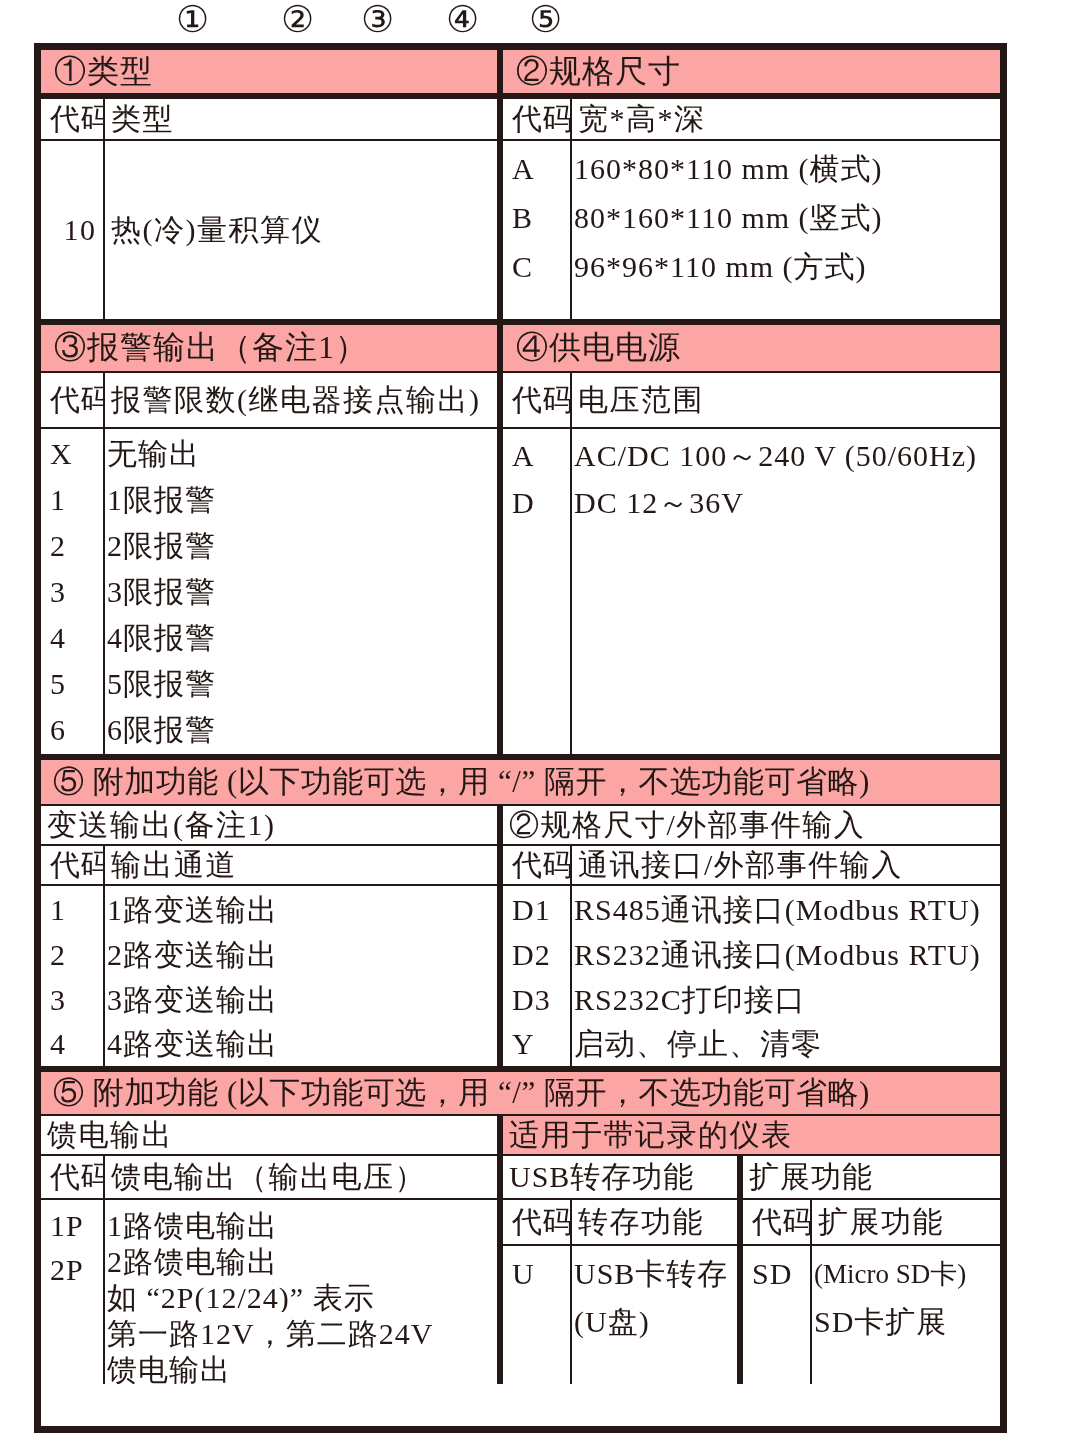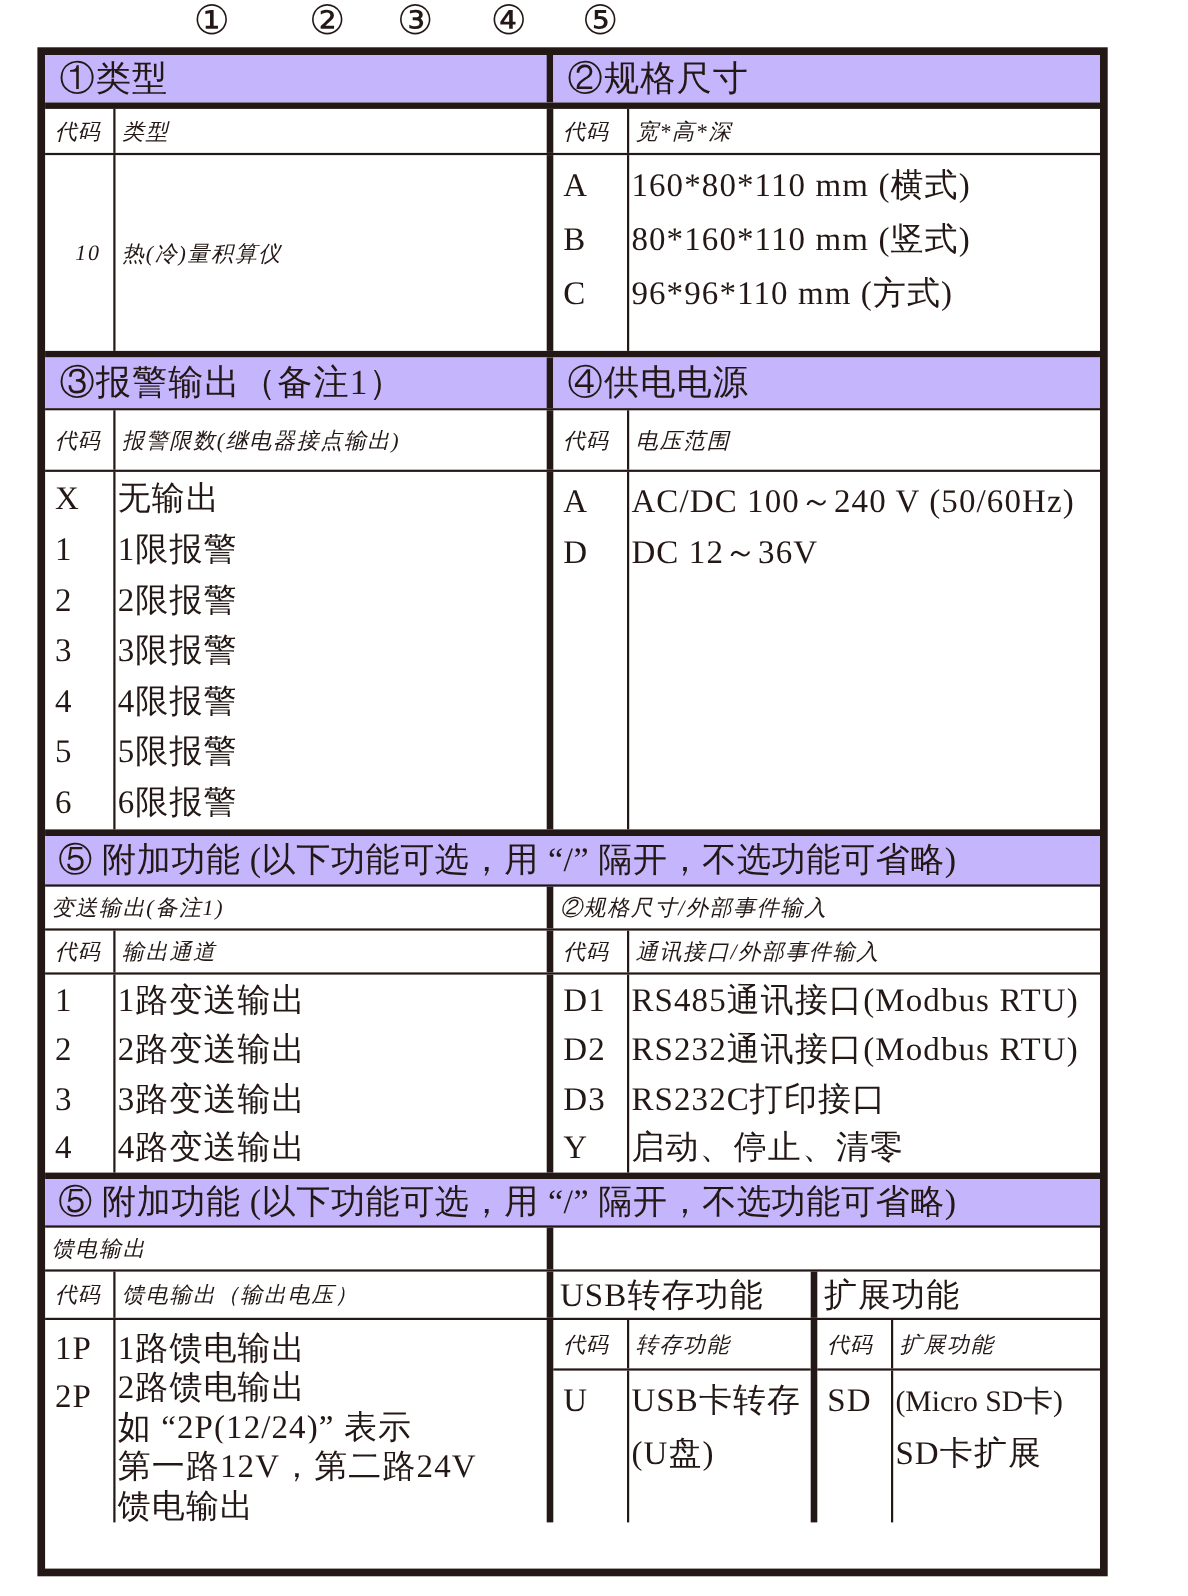--- a/index.html
+++ b/index.html
@@ -16,36 +16,36 @@
   .c1{left:176px;} .c2{left:281px;} .c3{left:361px;} .c4{left:446px;} .c5{left:529px;}
 
   
   .otable {
     position:absolute; left:34px; top:43px; width:973px; height:1390px;
     border:7px solid #231815; display:flex; flex-direction:column; background:#fff;
   }
   .band { display:flex; flex-direction:row; width:100%; border-bottom:2px solid #231815; }
   .band.thick { border-bottom-width:6px; }
   .band.last { border-bottom:none; }
-  .gray { background:#c4b5fd; }
+  .gray { background:#fca5a5; }
 
   .half-l { width:462px; border-right:6px solid #231815; display:flex; }
   .half-r { width:497px; display:flex; }
 
   .hdr { font-size:32px; letter-spacing:1px; display:flex; align-items:center;
          padding-left:13px; white-space:nowrap; overflow:hidden; width:100%; }
   .full-hdr { width:100%; font-size:31px; letter-spacing:0.5px; display:flex;
          align-items:center; padding-left:12px; white-space:nowrap; overflow:hidden; }
 
   .codeL { width:64px; border-right:2px solid #231815; }
   .codeR { width:69px; border-right:2px solid #231815; }
   .grow { flex:1 1 auto; min-width:0; }
 
-  .cell { display:flex; align-items:center; font-size:20px; letter-spacing:1.5px;
-          white-space:nowrap; overflow:hidden; padding-left:6px;font-style:italic; }
+  .cell { display:flex; align-items:center; font-size:30px; letter-spacing:1.5px;
+          white-space:nowrap; overflow:hidden; padding-left:6px; }
   .cell.code { padding-left:9px; letter-spacing:0.5px; }
   .cell.center { justify-content:center; padding-left:16px; }
 
   .col { display:flex; flex-direction:column; overflow:hidden; }
   .line { font-size:30px; letter-spacing:1px; white-space:nowrap; overflow:hidden;
           padding-left:2px; }
   .line.code { padding-left:9px; }
 
   
   .b1{height:49px;} .b2{height:42px;} .b3{height:184px;} .b4{height:48px;}
@@ -229,20 +229,23 @@
       </div>
     </div>
 
     <div class="band b11 gray">
       <div class="full-hdr">⑤ 附加功能 (以下功能可选，用 “/” 隔开，不选功能可省略)</div>
     </div>
 
     <div class="band b12">
       <div class="half-l">
         <div class="grow cell">馈电输出</div>
+      </div>
+      <div class="half-r gray">
+        <div class="grow cell">适用于带记录的仪表</div>
       </div>
     </div>
 
     <div class="band b13">
       <div class="half-l">
         <div class="codeL cell code">代码</div>
         <div class="grow cell">馈电输出（输出电压）</div>
       </div>
       <div class="half-r">
         <div class="sub-usb" style="flex-direction:row;">

